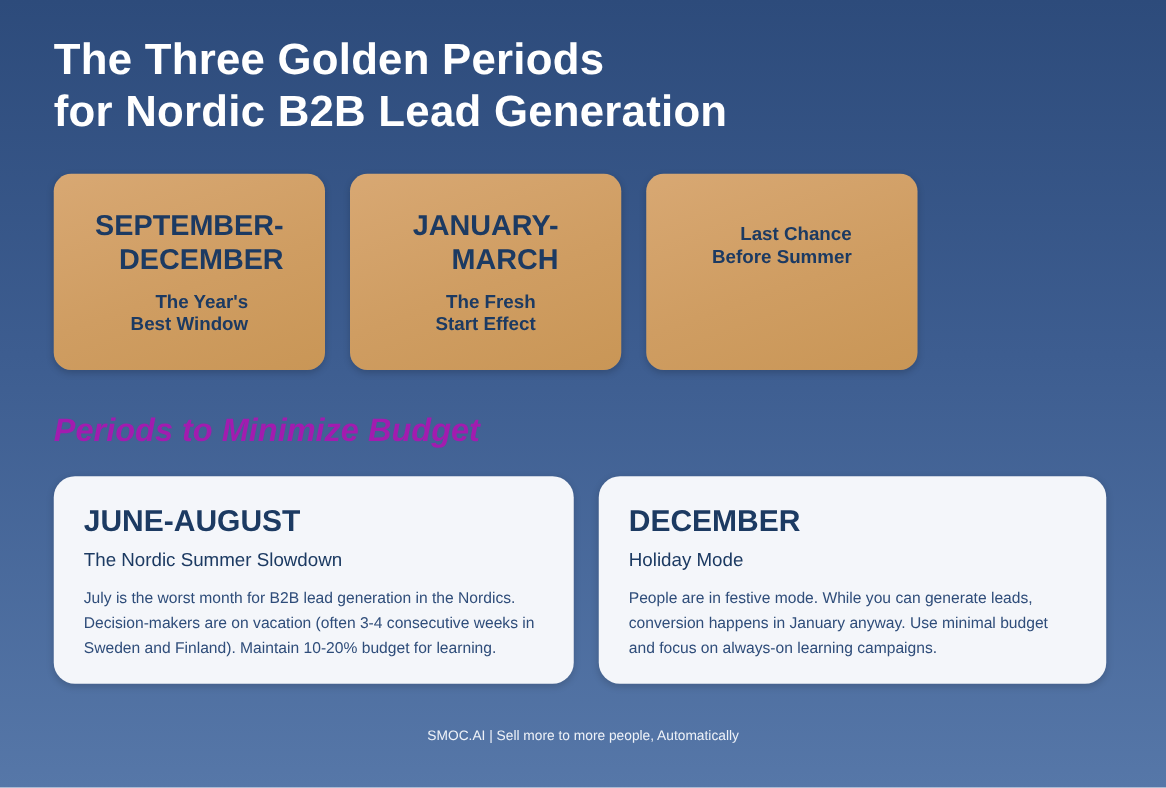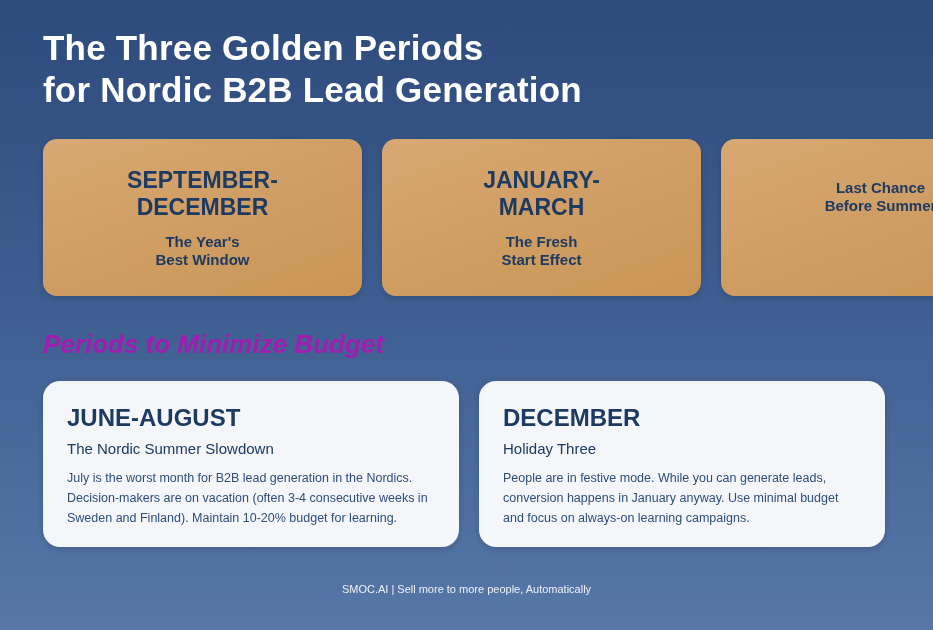--- a/index.html
+++ b/index.html
@@ -14,27 +14,27 @@
       position: absolute; left: 43px; top: 27px;
       font-size: 35px; font-weight: 700; line-height: 42px; color: #ffffff;
       letter-spacing: 0.2px;
     }
     .title span { display: block; }
     .golden-row {
       position: absolute; left: 43px; top: 139px;
       display: flex; gap: 20px;
     }
     .golden-card {
-      width: 319px; height: 157px;
+      width: 217px; height: 157px;
       border-radius: 14px;
       background: linear-gradient(160deg, #d8a873 0%, #cf9d62 55%, #c99656 100%);
       box-shadow: 0 2px 6px rgba(0,0,0,0.18);
       display: flex; flex-direction: column; align-items: center;
       padding-top: 28px;
-      text-align: center;
+      text-align: right;
     }
     .golden-period {
       font-size: 23px; font-weight: 700; line-height: 27px; color: #1c3a62;
     }
     .golden-period span { display: block; }
     .golden-sub {
       margin-top: 12px;
       font-size: 15px; font-weight: 700; line-height: 18px; color: #1c3a62;
     }
     .golden-sub span { display: block; }
@@ -111,18 +111,18 @@
 <h2 class="section-title">Periods to Minimize Budget</h2>
 
 <div class="min-row">
   <div class="min-card">
     <div class="min-period">JUNE-AUGUST</div>
     <div class="min-sub">The Nordic Summer Slowdown</div>
     <p class="min-desc">July is the worst month for B2B lead generation in the Nordics. Decision-makers are on vacation (often 3-4 consecutive weeks in Sweden and Finland). Maintain 10-20% budget for learning.</p>
   </div>
   <div class="min-card second">
     <div class="min-period">DECEMBER</div>
-    <div class="min-sub">Holiday Three</div>
+    <div class="min-sub">Holiday Mode</div>
     <p class="min-desc">People are in festive mode. While you can generate leads, conversion happens in January anyway. Use minimal budget and focus on always-on learning campaigns.</p>
   </div>
 </div>
 
 <div class="footer">SMOC.AI | Sell more to more people, Automatically</div>
 
 </body></html>

